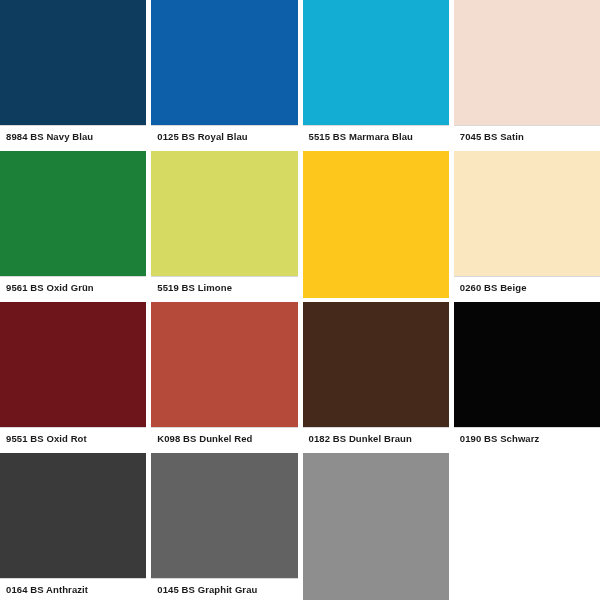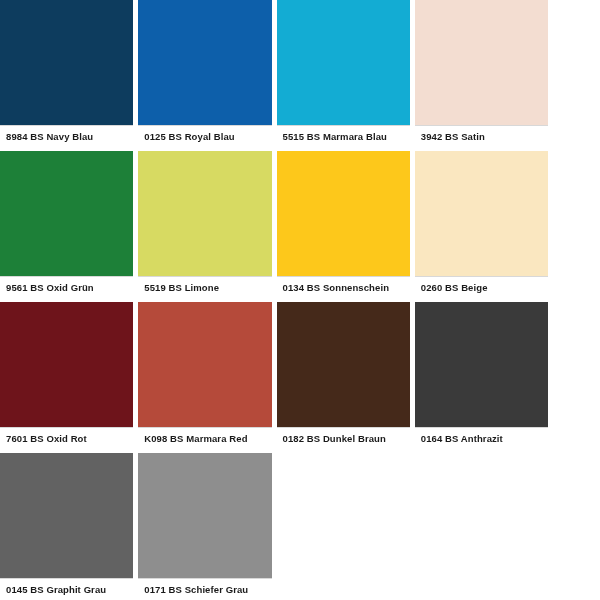--- a/index.html
+++ b/index.html
@@ -12,21 +12,21 @@
     width: 600px;
     height: 600px;
     font-family: "Liberation Sans", sans-serif;
     overflow: hidden;
   }
 
   .swatch-grid {
     display: grid;
     grid-template-columns: repeat(4, 1fr);
     grid-template-rows: repeat(4, 1fr);
-    width: 548px;
+    width: 600px;
     height: 600px;
     column-gap: 5px;
     row-gap: 4px;
     background: #ffffff;
     box-sizing: border-box;
   }
 
   .swatch-cell {
     display: flex;
     flex-direction: column;
@@ -80,76 +80,76 @@
     </div>
     <div class="swatch-cell">
       <div class="swatch-color" style="background-color: rgb(19, 172, 211);"></div>
       <div class="swatch-labelbar">
         <span class="swatch-label">5515 BS Marmara Blau</span>
       </div>
     </div>
     <div class="swatch-cell">
       <div class="swatch-color" style="background-color: rgb(243, 221, 209);"></div>
       <div class="swatch-labelbar">
-        <span class="swatch-label">3942 BS Satin</span>
+        <span class="swatch-label">7045 BS Satin</span>
       </div>
     </div>
     <div class="swatch-cell">
       <div class="swatch-color" style="background-color: rgb(29, 128, 56);"></div>
       <div class="swatch-labelbar">
         <span class="swatch-label">9561 BS Oxid Grün</span>
       </div>
     </div>
     <div class="swatch-cell">
       <div class="swatch-color" style="background-color: rgb(215, 218, 98);"></div>
       <div class="swatch-labelbar">
         <span class="swatch-label">5519 BS Limone</span>
       </div>
     </div>
     <div class="swatch-cell">
       <div class="swatch-color" style="background-color: rgb(253, 200, 27);"></div>
-      <div class="swatch-labelbar">
-        <span class="swatch-label">0134 BS Sonnenschein</span>
-      </div>
     </div>
     <div class="swatch-cell">
       <div class="swatch-color" style="background-color: rgb(250, 231, 192);"></div>
       <div class="swatch-labelbar">
         <span class="swatch-label">0260 BS Beige</span>
       </div>
     </div>
     <div class="swatch-cell">
       <div class="swatch-color" style="background-color: rgb(110, 20, 27);"></div>
       <div class="swatch-labelbar">
-        <span class="swatch-label">7601 BS Oxid Rot</span>
+        <span class="swatch-label">9551 BS Oxid Rot</span>
       </div>
     </div>
     <div class="swatch-cell">
       <div class="swatch-color" style="background-color: rgb(181, 74, 58);"></div>
       <div class="swatch-labelbar">
-        <span class="swatch-label">K098 BS Marmara Red</span>
+        <span class="swatch-label">K098 BS Dunkel Red</span>
       </div>
     </div>
     <div class="swatch-cell">
       <div class="swatch-color" style="background-color: rgb(69, 41, 26);"></div>
       <div class="swatch-labelbar">
         <span class="swatch-label">0182 BS Dunkel Braun</span>
+      </div>
+    </div>
+    <div class="swatch-cell">
+      <div class="swatch-color" style="background-color: rgb(5, 5, 5);"></div>
+      <div class="swatch-labelbar">
+        <span class="swatch-label">0190 BS Schwarz</span>
       </div>
     </div>
     <div class="swatch-cell">
       <div class="swatch-color" style="background-color: rgb(58, 58, 58);"></div>
       <div class="swatch-labelbar">
         <span class="swatch-label">0164 BS Anthrazit</span>
       </div>
     </div>
     <div class="swatch-cell">
       <div class="swatch-color" style="background-color: rgb(98, 98, 98);"></div>
       <div class="swatch-labelbar">
         <span class="swatch-label">0145 BS Graphit Grau</span>
       </div>
     </div>
     <div class="swatch-cell">
       <div class="swatch-color" style="background-color: rgb(142, 142, 142);"></div>
-      <div class="swatch-labelbar">
-        <span class="swatch-label">0171 BS Schiefer Grau</span>
-      </div>
     </div>
   </div>
 
 </body></html>

